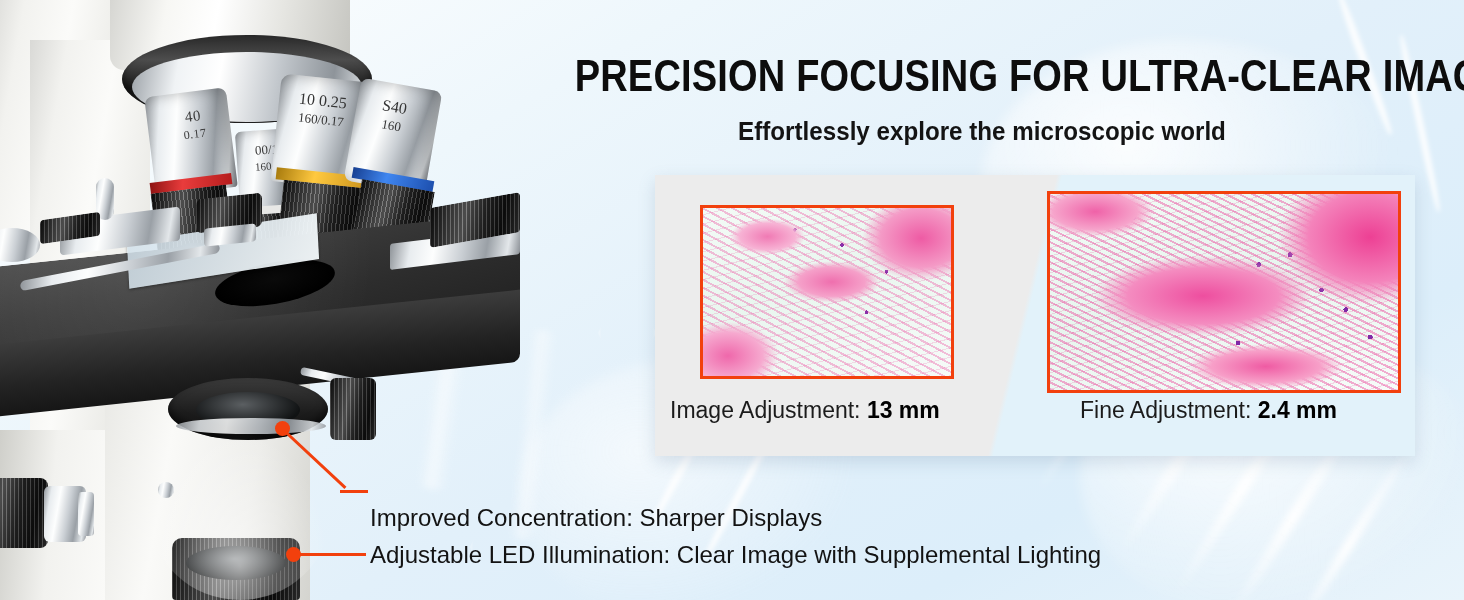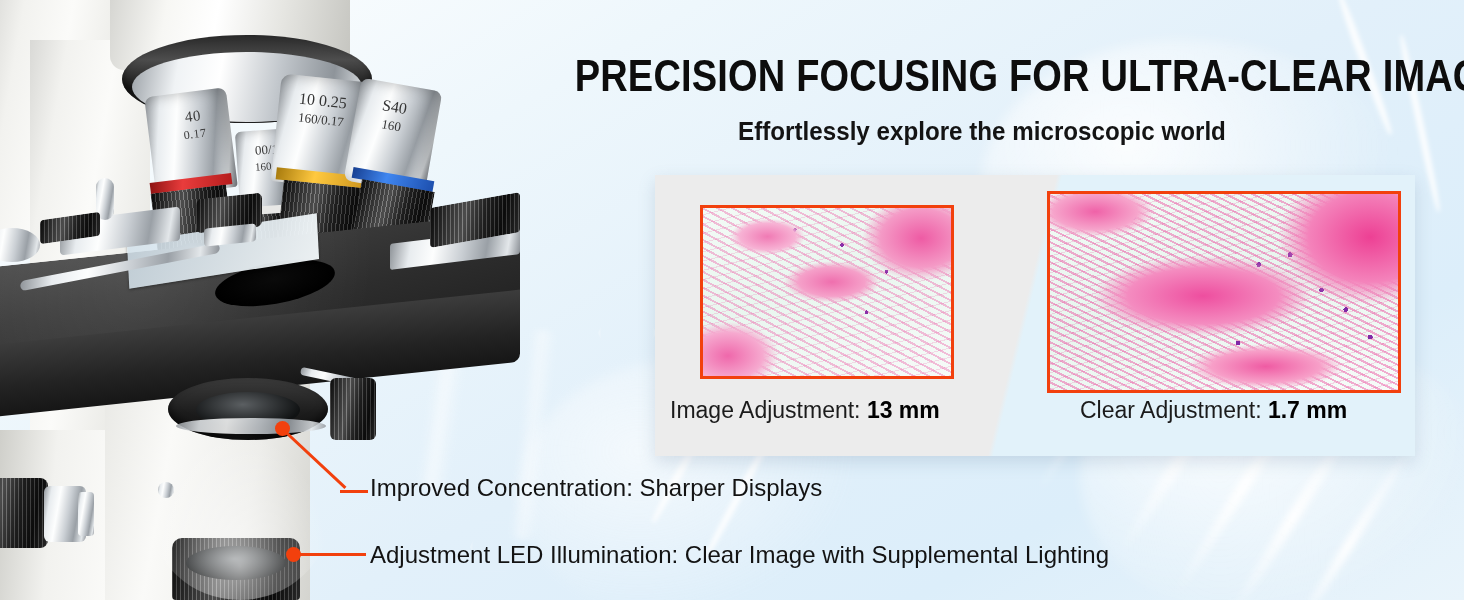--- a/index.html
+++ b/index.html
@@ -224,31 +224,31 @@
           repeating-linear-gradient(26deg,rgba(234,62,150,.42) 0 2px,rgba(255,255,255,0) 2px 6px),
           repeating-linear-gradient(-16deg,rgba(234,62,150,.20) 0 1px,rgba(255,255,255,0) 1px 8px),
           linear-gradient(165deg,#f2fbf6 0%,#e7f5ee 48%,#f7fcf9 100%);"></div>
     </div>
 
     <div class="cap" style="left:15px;top:222px;">
       <span>Image Adjustment:</span>
       <b>13 mm</b>
     </div>
     <div class="cap" style="left:425px;top:222px;">
-      <span>Clear Adjustment:</span>
-      <b>1.7 mm</b>
+      <span>Fine Adjustment:</span>
+      <b>2.4 mm</b>
     </div>
   </div>
 
   <div>
     <div class="dot" style="left:275px;top:421px;"></div>
     <div class="leadd" style="left:284px;top:429px;width:84px;transform:rotate(43deg);"></div>
     <div class="lead" style="left:340px;top:490px;width:28px;"></div>
-    <div class="ctext" style="left:370px;top:474px;">Improved Concentration: Sharper Displays</div>
+    <div class="ctext" style="left:370px;top:504px;">Improved Concentration: Sharper Displays</div>
   </div>
 
   <div>
     <div class="dot" style="left:286px;top:547px;"></div>
     <div class="lead" style="left:298px;top:553px;width:68px;"></div>
-    <div class="ctext" style="left:370px;top:541px;">Adjustment LED Illumination: Clear Image with Supplemental Lighting</div>
+    <div class="ctext" style="left:370px;top:541px;">Adjustable LED Illumination: Clear Image with Supplemental Lighting</div>
   </div>
 
 </div>
 
 </body></html>

